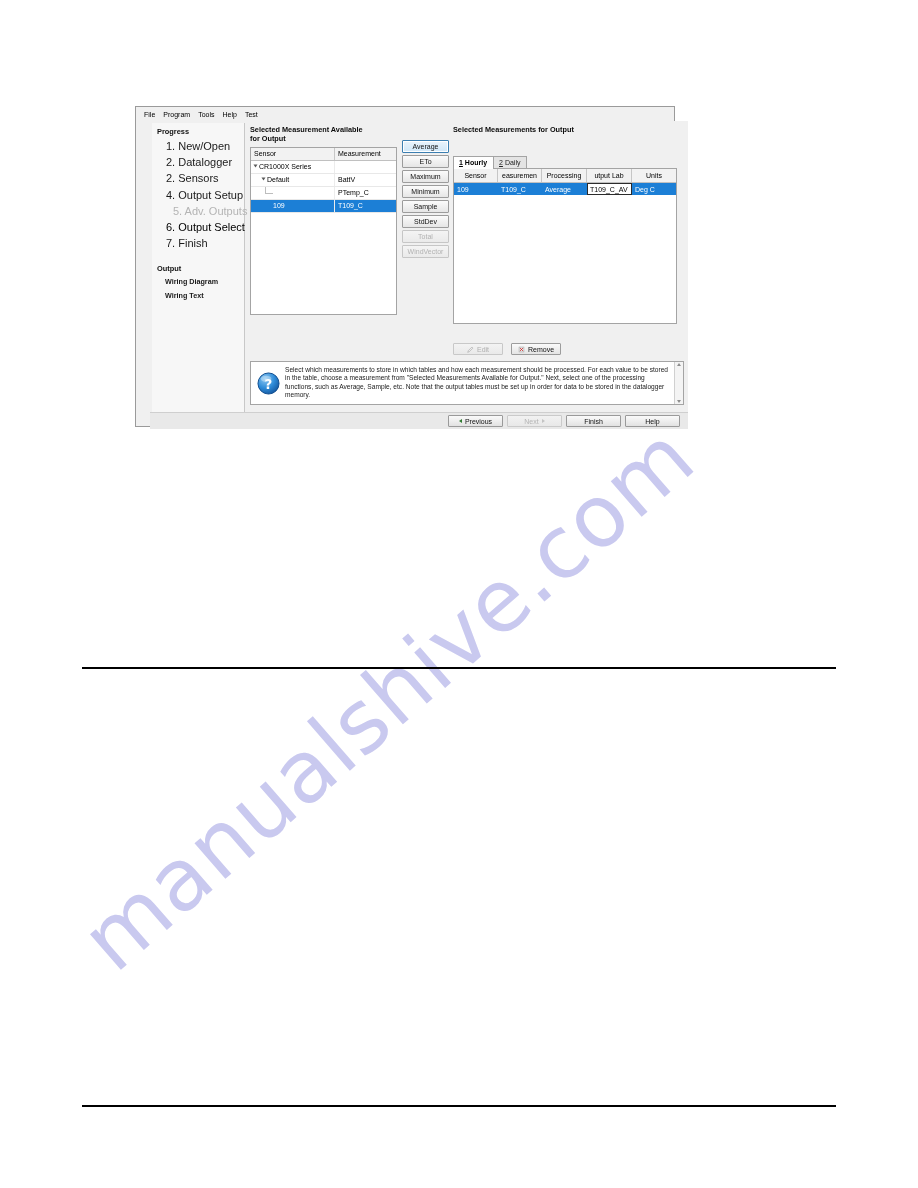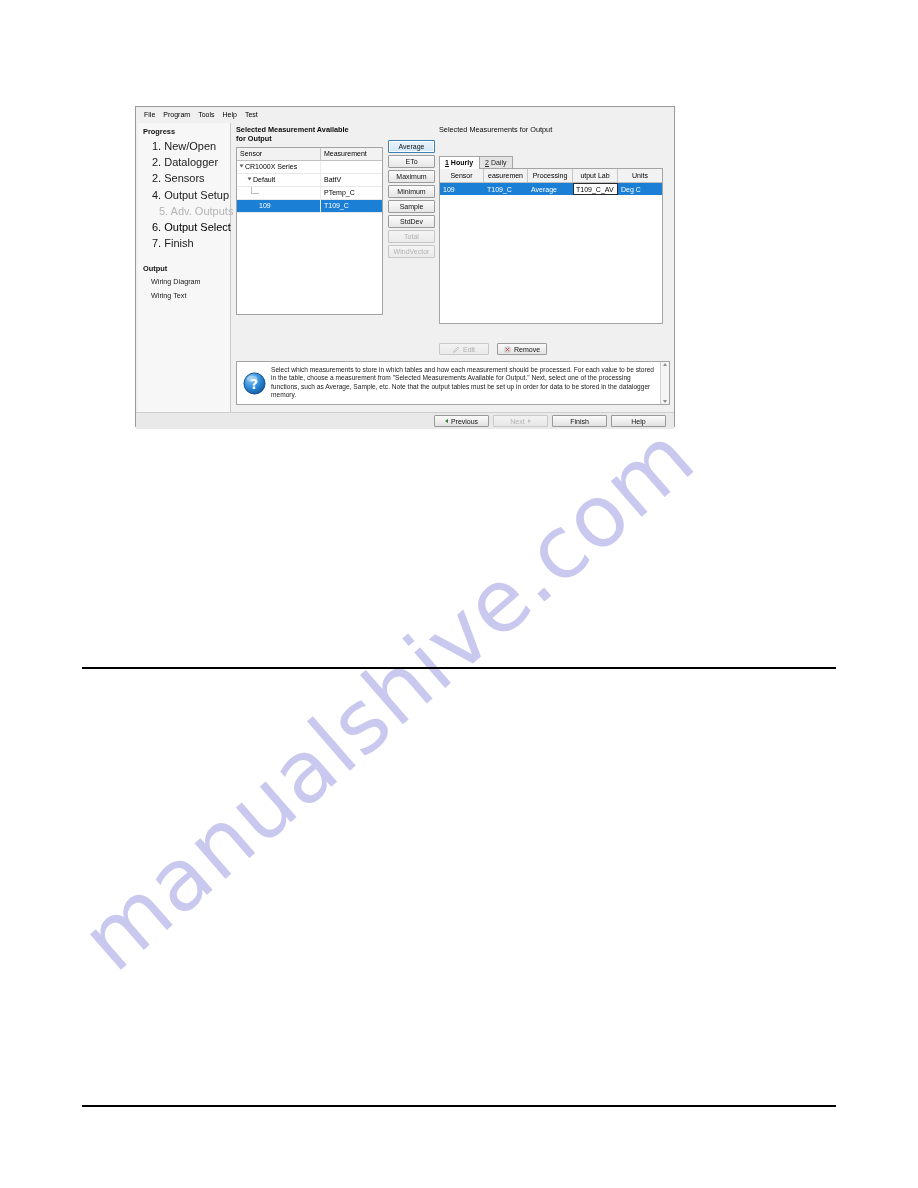--- a/index.html
+++ b/index.html
@@ -77,21 +77,21 @@
   .menu-item {
     font-size: 7px;
     padding: 1px 4px;
     color: #000;
     white-space: nowrap;
   }
 
   
   #content {
     position: absolute;
-    left: 0;
+    left: 14px;
     top: 14px;
     width: 100%;
     height: 307px;
     background: #f0f0f0;
   }
 
   
   #progress-panel {
     position: absolute;
     left: 2px;
@@ -115,20 +115,21 @@
     margin: 0 0 4.2px 9px;
     white-space: nowrap;
   }
   .nav-item.disabled { color: #b4b4b4; margin-left: 16px; }
   .nav-item.current { font-weight: normal; color: #000; }
   .sub-item {
     font-size: 7.2px;
     color: #1a1a1a;
     margin: 0 0 4.2px 8px;
     white-space: nowrap;
+    font-weight: bold;
   }
   .spacer-lg { height: 11px; }
 
   
   #available-panel {
     position: absolute;
     left: 100px;
     top: 4px;
     width: 152px;
   }
@@ -240,21 +241,21 @@
 
   
   #output-panel {
     position: absolute;
     left: 303px;
     top: 4px;
     width: 228px;
   }
   #output-title {
     font-size: 7.3px;
-    font-weight: normal;
+    font-weight: bold;
     color: #0b0b0b;
     margin-bottom: 22px;
   }
   #tab-strip {
     display: flex;
     align-items: flex-end;
     height: 12px;
     border-bottom: 1px solid #a4a4a4;
     width: 224px;
   }

